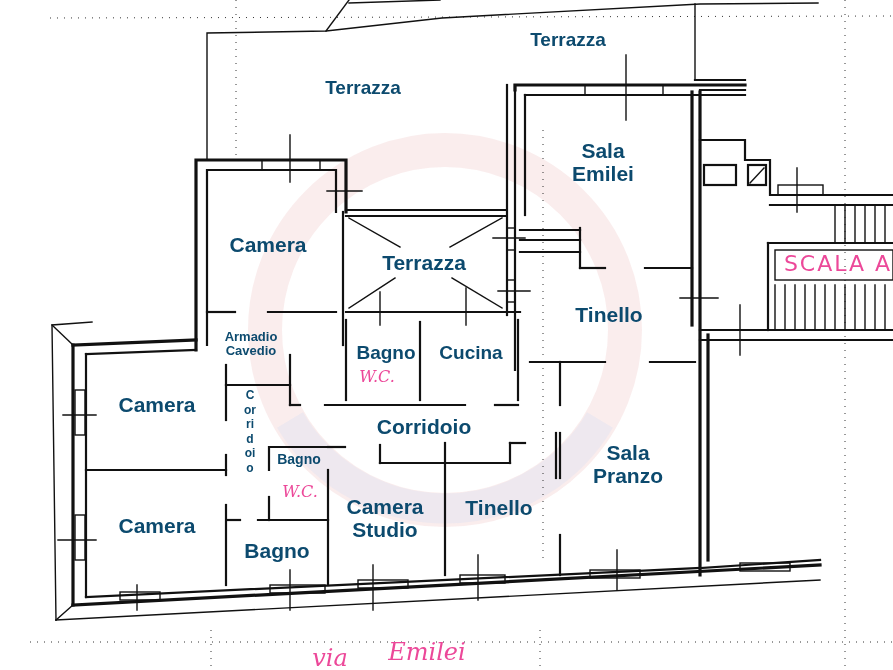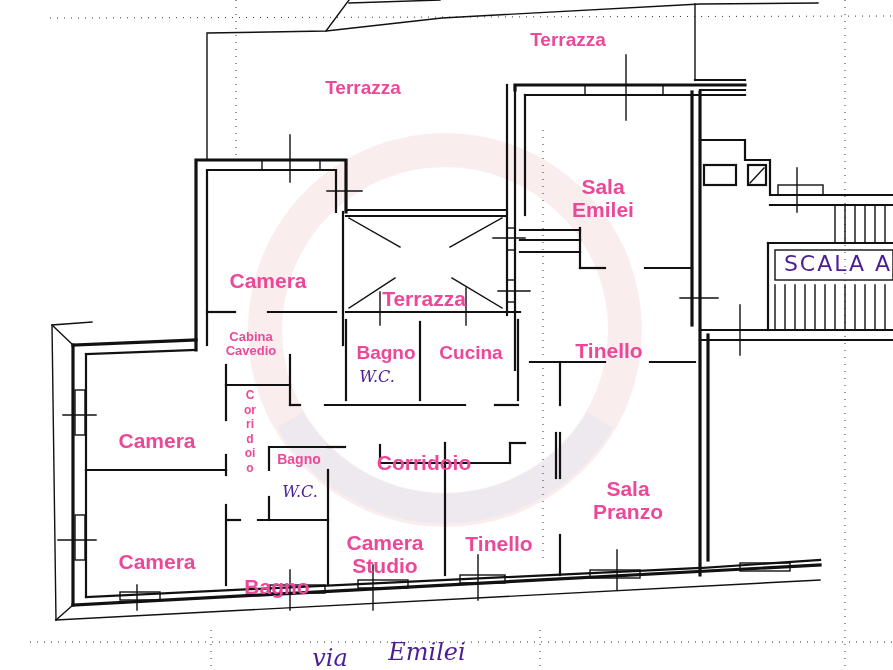--- a/index.html
+++ b/index.html
@@ -6,30 +6,30 @@
     body { width: 893px; height: 670px; overflow: hidden; position: relative;
            font-family: "Liberation Sans", "DejaVu Sans", sans-serif; }
     #plan { position: absolute; left: 0; top: 0; width: 893px; height: 670px; }
     .wall { stroke: #111; fill: none; stroke-linecap: square; }
     .w3 { stroke-width: 3.2; }
     .w2 { stroke-width: 2.2; }
     .w1 { stroke-width: 1.4; }
     .dot { stroke: #333; stroke-width: 1; stroke-dasharray: 1 6; fill: none; }
     .watermark-circle { fill: none; stroke: #f4d6d6; stroke-width: 34; opacity: 0.45; }
     .watermark-circle2 { fill: none; stroke: #dfe3f2; stroke-width: 30; opacity: 0.45; }
-    .label { position: absolute; font-weight: bold; color: #ec4899; text-align: center;
+    .label { position: absolute; font-weight: bold; color: #0c4a6e; text-align: center;
              line-height: 1.1; white-space: nowrap; transform: translate(-50%, -50%); }
-    .lg { font-size: 21px; margin-top: 36px; }
+    .lg { font-size: 21px; }
     .md { font-size: 19px; }
     .sm { font-size: 14px; }
     .xs { font-size: 13px; }
     .vertical { font-size: 12px; line-height: 14.5px; width: 12px; white-space: normal;
                 word-break: break-all; transform: translate(-50%, 0); }
     .hand { position: absolute; font-family: "DejaVu Serif", serif; font-style: italic;
-            color: #4c1d95; transform: translate(-50%, -50%); white-space: nowrap; }
+            color: #ec4899; transform: translate(-50%, -50%); white-space: nowrap; }
     .wc { font-size: 16px; }
     .scala { font-size: 22px; letter-spacing: 2px; font-style: normal;
              font-family: "DejaVu Sans", sans-serif; font-weight: normal; }
     .street { font-size: 24px; }
   </style>
 </head>
 <body>
 
 <svg id="plan" viewBox="0 0 893 670" xmlns="http://www.w3.org/2000/svg">
 
@@ -216,21 +216,21 @@
 <div class="label lg" style="left:603px; top:162px;">
   <div>Sala</div>
   <div>Emilei</div>
 </div>
 
 <div class="label lg" style="left:268px; top:245px;">Camera</div>
 <div class="label lg" style="left:424px; top:263px;">Terrazza</div>
 <div class="label lg" style="left:609px; top:315px;">Tinello</div>
 
 <div class="label xs" style="left:251px; top:344px;">
-  <div>Cabina</div>
+  <div>Armadio</div>
   <div>Cavedio</div>
 </div>
 
 <div class="label md" style="left:386px; top:353px;">Bagno</div>
 <div class="hand wc" style="left:377px; top:376px;">W.C.</div>
 <div class="label md" style="left:471px; top:353px;">Cucina</div>
 
 <div class="label lg" style="left:157px; top:405px;">Camera</div>
 <div class="label lg" style="left:424px; top:427px;">Corridoio</div>
 

